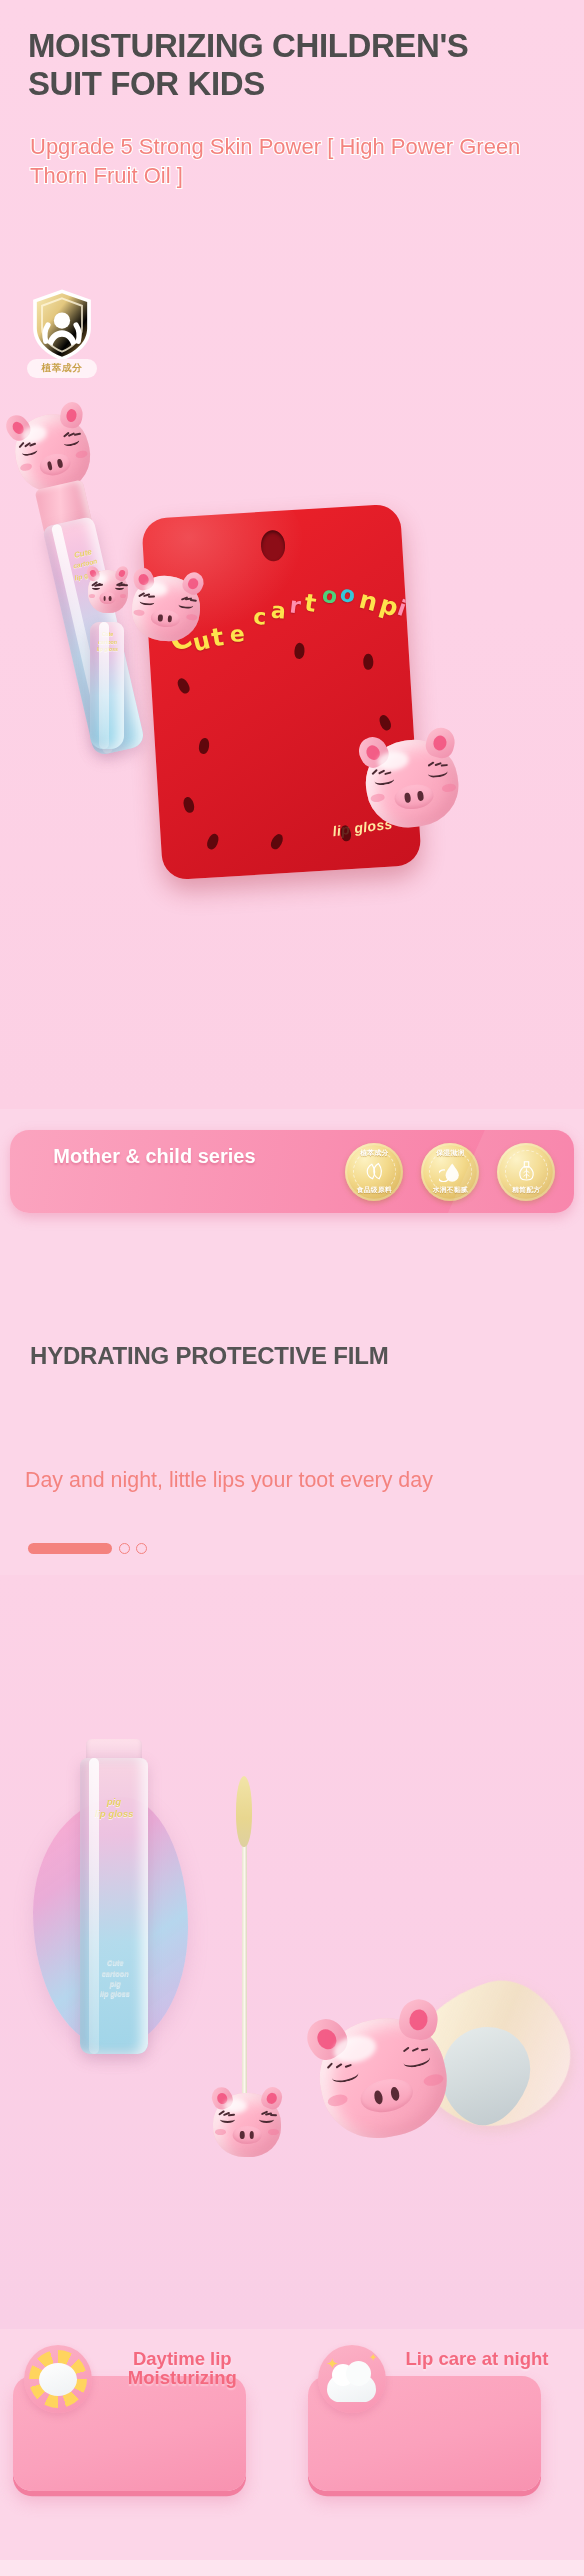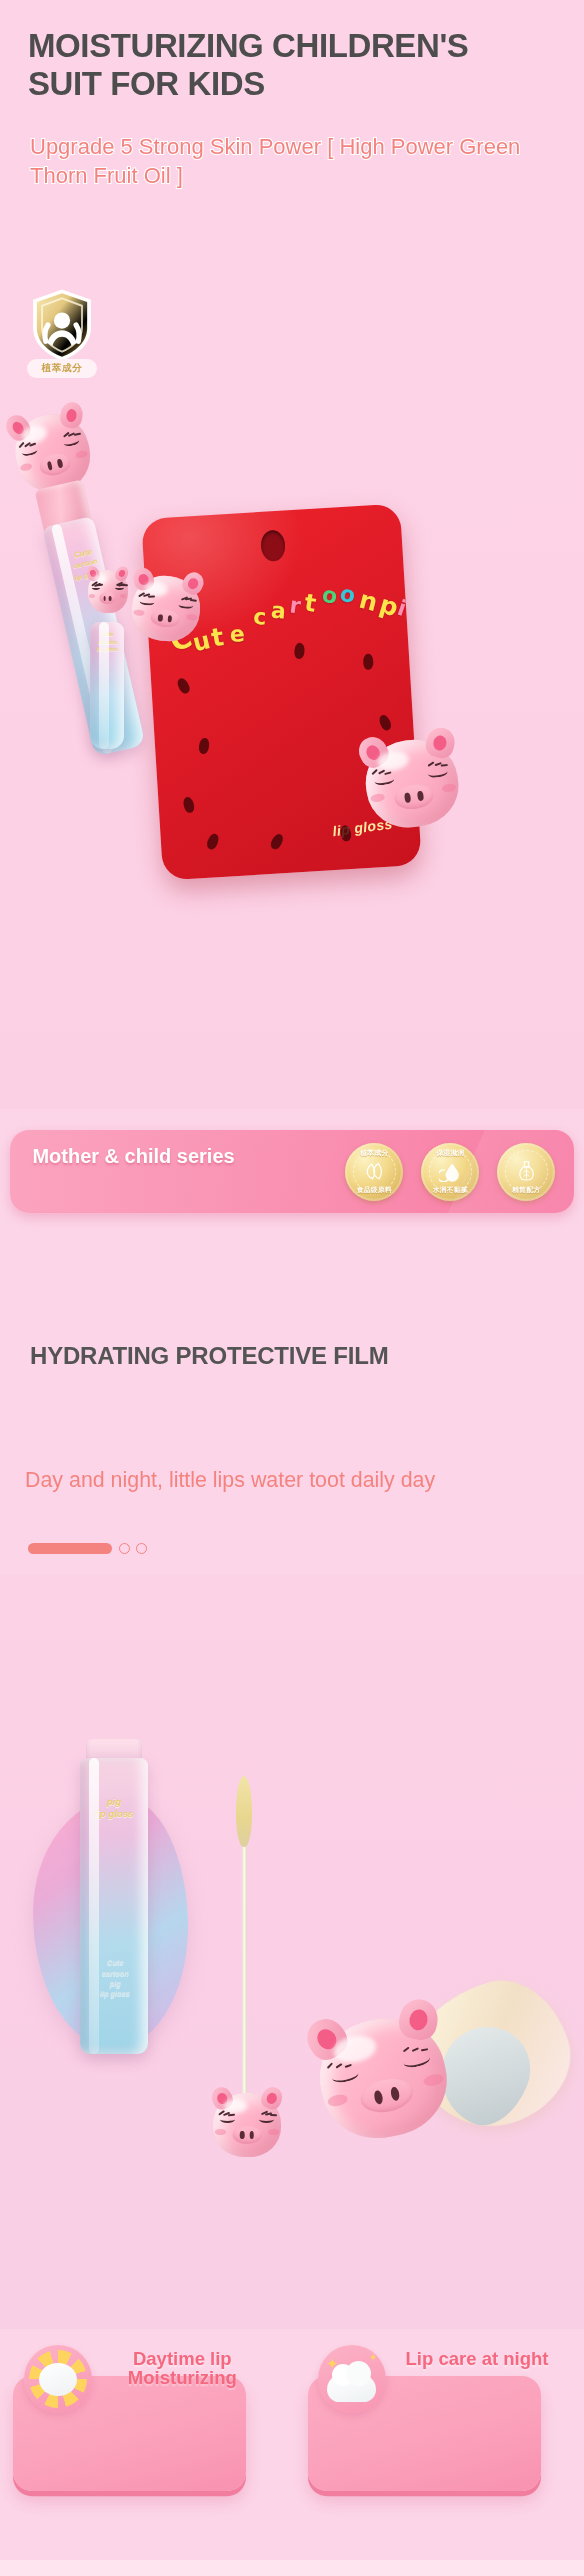--- a/index.html
+++ b/index.html
@@ -172,21 +172,21 @@
     overflow:hidden;
   }
   #banner:after{
     content:""; position:absolute; right:-52px; top:-30px;
     width:155px; height:155px; background:rgba(255,255,255,.09);
     transform:rotate(24deg);
   }
   #banner-text {
     position:absolute; left:22px; top:15px; width:244px;
     font-size:20px; font-weight:bold; color:#fff; line-height:1.18;
-    text-align:left; text-shadow:0 1.5px 2.2px rgba(205,80,120,.45);
+    text-align:center; text-shadow:0 1.5px 2.2px rgba(205,80,120,.45);
   }
   .coin-row { position:absolute; right:19px; top:12.6px; display:flex; gap:18px; }
   .coin {
     width:58px; height:58px; border-radius:50%;
     background:radial-gradient(circle at 34% 28%,#fdf2c2 0%,#f3d98a 42%,#dfba63 78%,#c9a24a 100%);
     box-shadow:0 2.2px 5.2px rgba(160,110,40,.35), inset 0 0 0 2.2px rgba(255,255,255,.22);
     position:relative; display:flex; align-items:center; justify-content:center;
   }
   .coin .coin-inner {
     width:43px; height:43px; border-radius:50%;
@@ -534,21 +534,21 @@
             <path d="M9 8 C4 12 3 18 5 23 C7 27 19 27 21 23 C23 18 22 12 17 8 Z" fill="none" stroke="#fff" stroke-width="1.6"></path>
             <path d="M13 10 V24 M13 13 L9 16 M13 13 L17 16 M13 18 L9 21 M13 18 L17 21" stroke="#fff" stroke-width="1.2" fill="none"></path>
           </svg>
         </div>
         <div class="coin-bot">精简配方</div>
       </div>
     </div>
 </section>
 
 <h2 id="sec2-title">HYDRATING PROTECTIVE FILM</h2>
-<p id="sec2-sub">Day and night, little lips water toot daily day</p>
+<p id="sec2-sub">Day and night, little lips your toot every day</p>
 
 <div id="pager">
   <div class="bar"></div>
   <div class="dot"></div>
   <div class="dot"></div>
 </div>
 
 <section id="photo2">
   <div id="swatch"></div>
 

